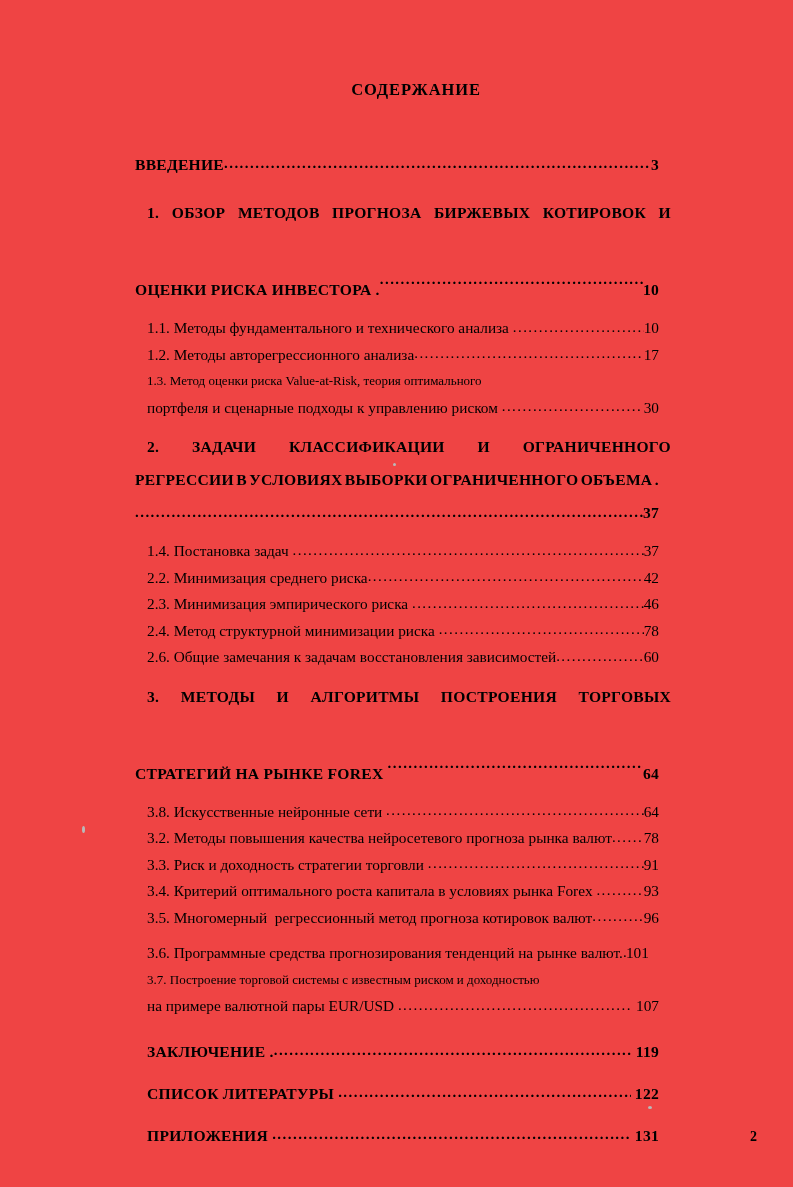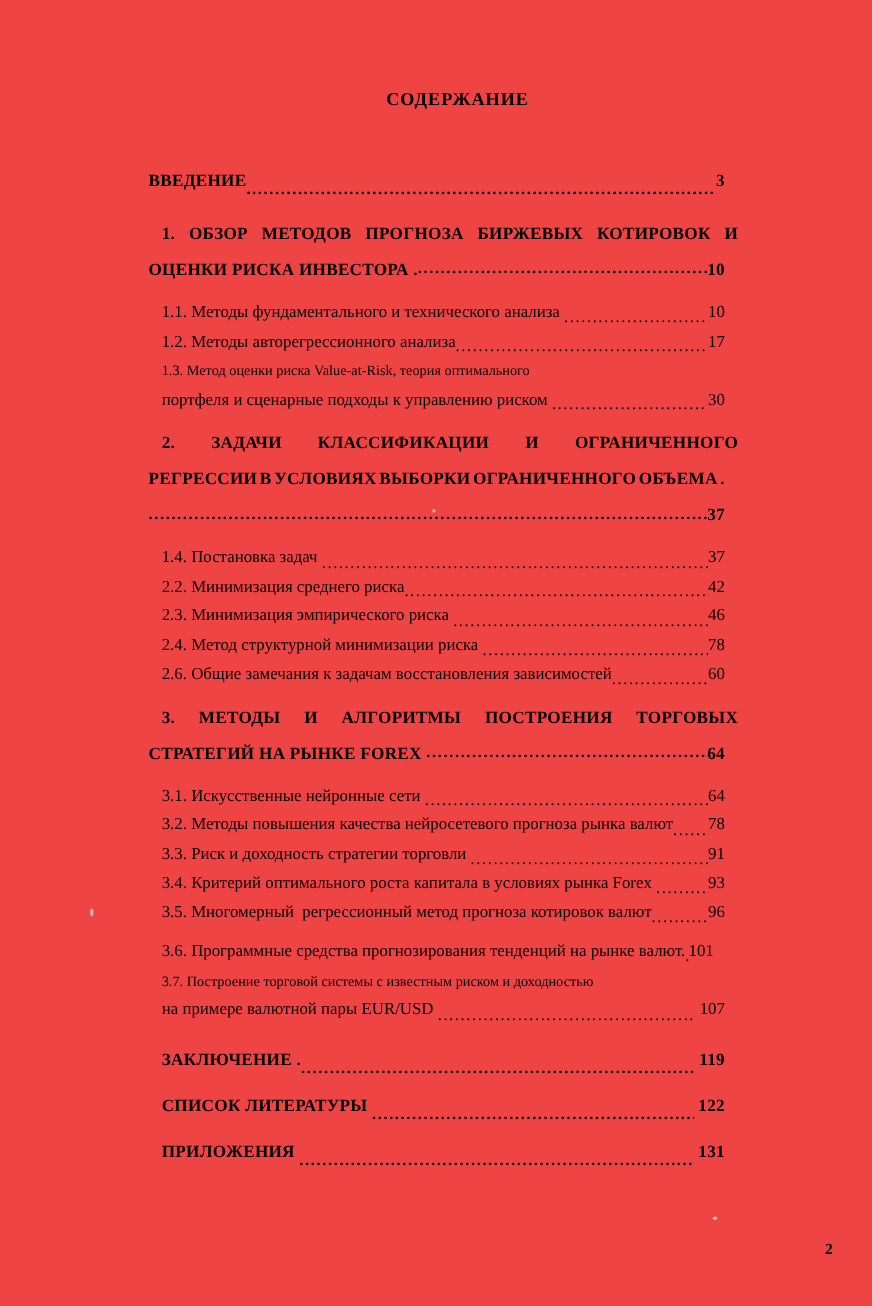--- a/index.html
+++ b/index.html
@@ -34,21 +34,21 @@
     padding-left: 38px;
   }
 
   
   .entry {
     position: relative;
     margin: 0;
   }
   .lrow {
     display: flex;
-    align-items: flex-end;
+    align-items: center;
     width: 100%;
   }
   .lbl {
     white-space: pre;
     flex: 0 0 auto;
   }
   .dots {
     flex: 1 1 auto;
     overflow: hidden;
     white-space: nowrap;
@@ -94,22 +94,23 @@
     display: flex;
     width: 100%;
     justify-content: space-between;
     white-space: pre;
   }
   .chapter .jline.indent {
     padding-left: 12px;
   }
   .chapter .lastline {
     display: flex;
-    align-items: center;
+    align-items: flex-start;
     width: 100%;
+    margin-top: 44px;
   }
   
   .dotline {
     display: flex;
     align-items: baseline;
     width: 100%;
     font-weight: bold;
     font-size: 15.6px;
     line-height: 33px;
   }
@@ -295,21 +296,21 @@
         <span class="lbl">СТРАТЕГИЙ НА РЫНКЕ FOREX </span>
         <span class="dots"></span>
         <span class="pg">64</span>
       </div>
     </div>
 
     <div class="gap-sm"></div>
 
     <div class="entry lvl2">
       <div class="lrow">
-        <span class="lbl">3.1. Искусственные нейронные сети </span>
+        <span class="lbl">3.8. Искусственные нейронные сети </span>
         <span class="dots"></span>
         <span class="pg">64</span>
       </div>
     </div>
 
     <div class="entry lvl2">
       <div class="lrow">
         <span class="lbl">3.2. Методы повышения качества нейросетевого прогноза рынка валют</span>
         <span class="dots"></span>
         <span class="pg">78</span>

